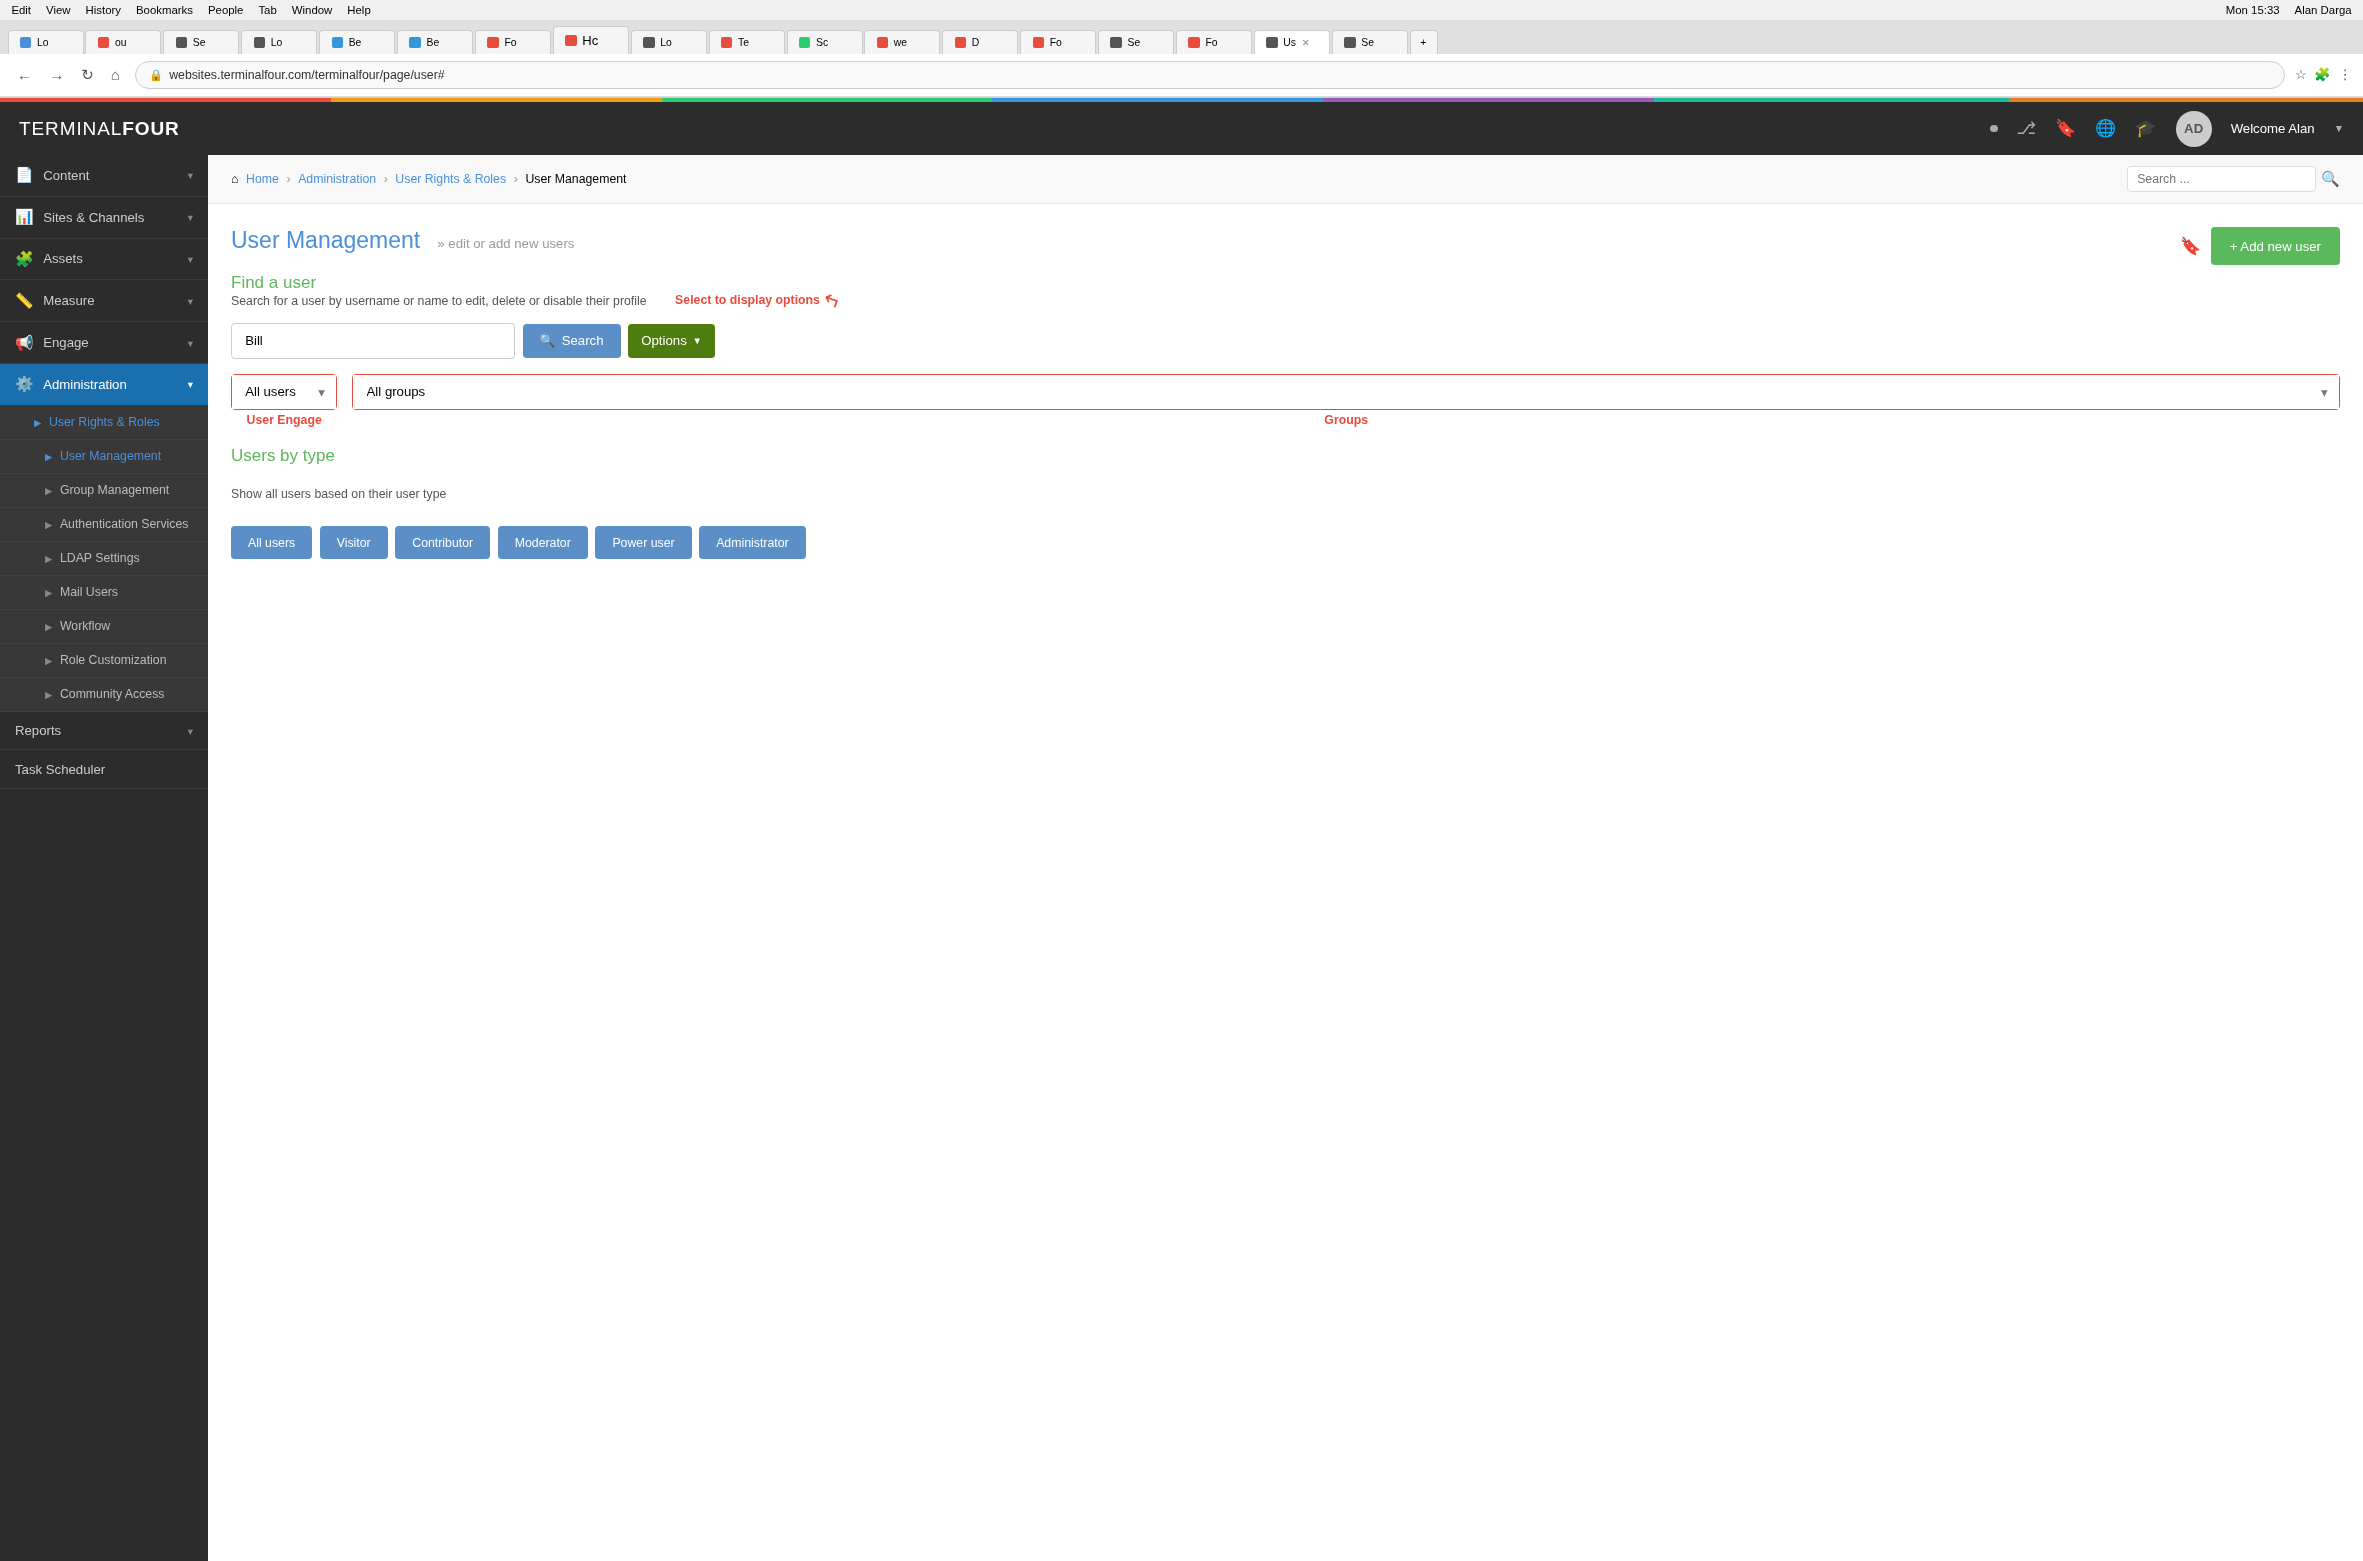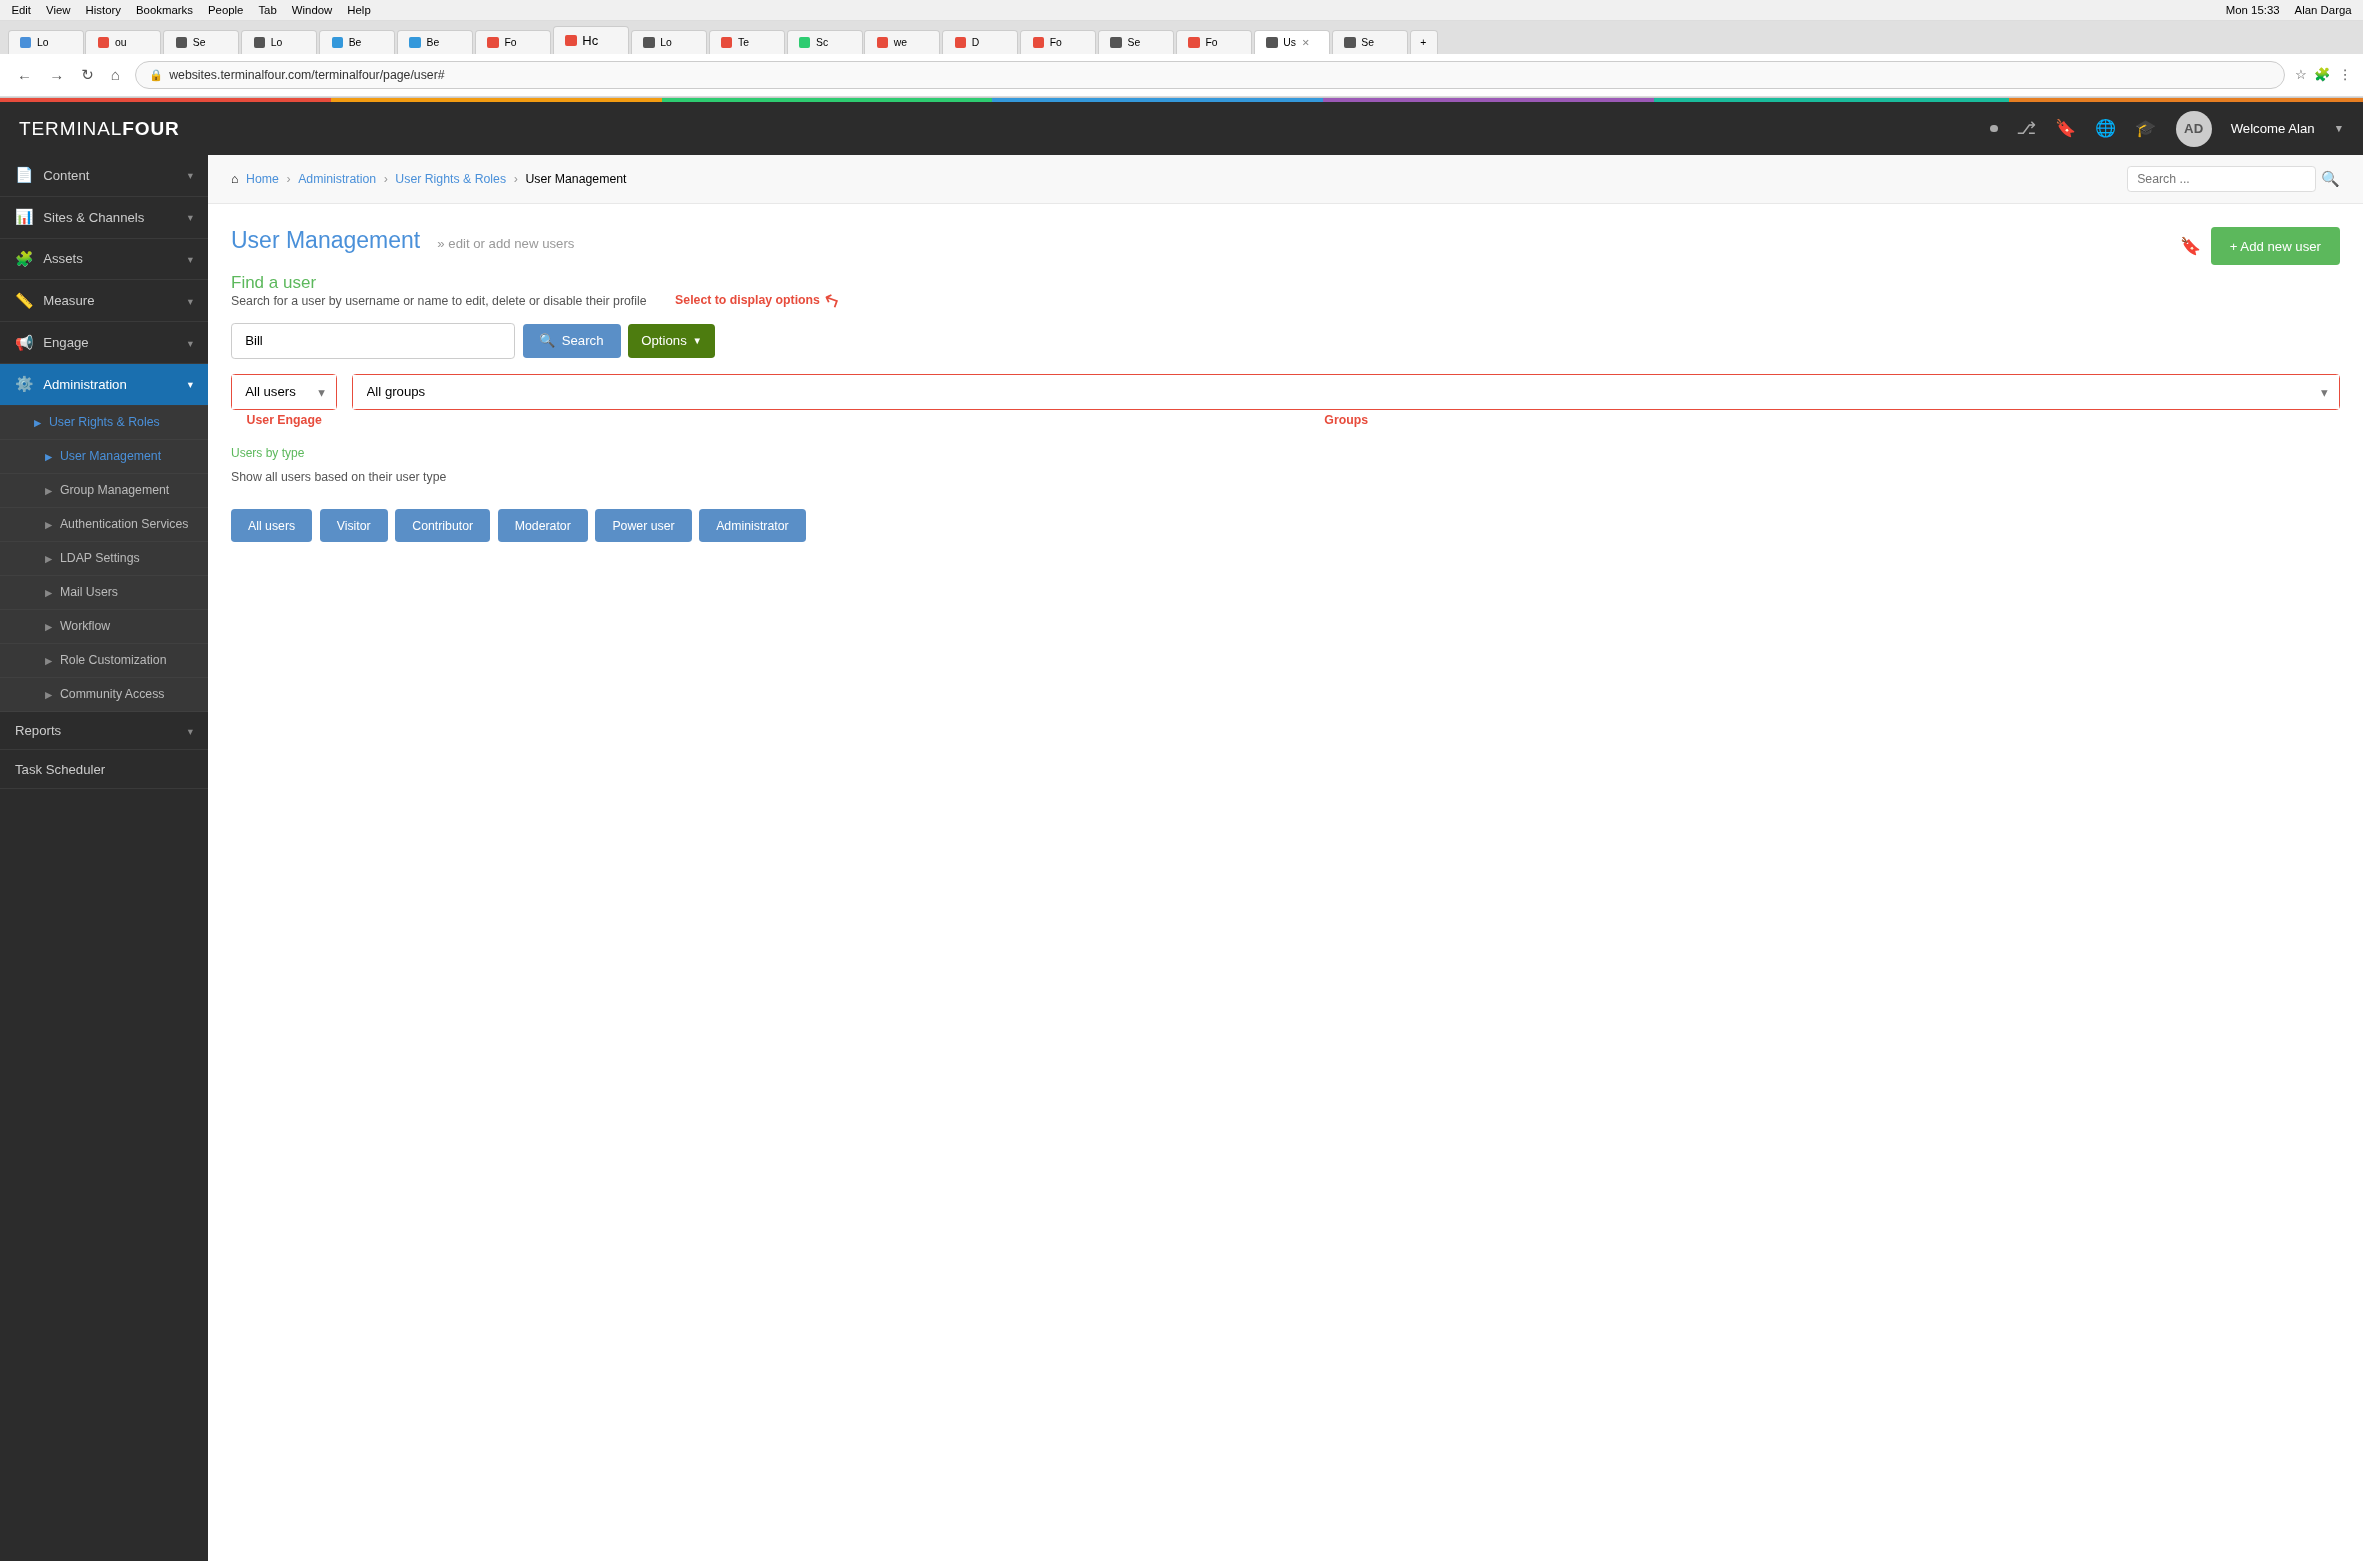--- a/index.html
+++ b/index.html
@@ -83,21 +83,21 @@
     .options-arrow { font-size: 9.5px; }
 
     
     .filter-row { display: flex; gap: 15px; margin-bottom: 19px; }
     .filter-box { flex: 1; border: 1.9px solid #e74c3c; border-radius: 3.8px; padding: 0; position: relative; }
     .filter-select { width: 100%; border: none; padding: 9.5px 13.2px; font-size: 13.2px; appearance: none; background: white; cursor: pointer; outline: none; }
     .filter-select-arrow { position: absolute; right: 11.4px; top: 50%; transform: translateY(-50%); color: #777; pointer-events: none; }
     .filter-label { text-align: center; font-size: 12.3px; font-weight: 600; color: #e74c3c; margin-top: 3.8px; }
 
     
-    .users-by-type-title { color: #5cb85c; font-size: 12px; font-weight: 400; margin-bottom: 10px; }
+    .users-by-type-title { color: #5cb85c; font-size: 17px; font-weight: 400; margin-bottom: 21px; }
     .users-by-type-desc { color: #555; font-size: 12.3px; margin-bottom: 25px; }
     .user-type-buttons { display: flex; gap: 7.6px; flex-wrap: wrap; }
     .user-type-btn { background: #5a8fc7; color: white; border: none; padding: 9.5px 17px; border-radius: 3.8px; font-size: 12.3px; cursor: pointer; }
 
     
     .sidebar::-webkit-scrollbar { width: 3.8px; }
     .sidebar::-webkit-scrollbar-track { background: #2c2c2c; }
     .sidebar::-webkit-scrollbar-thumb { background: #555; }
   </style>
 </head>

